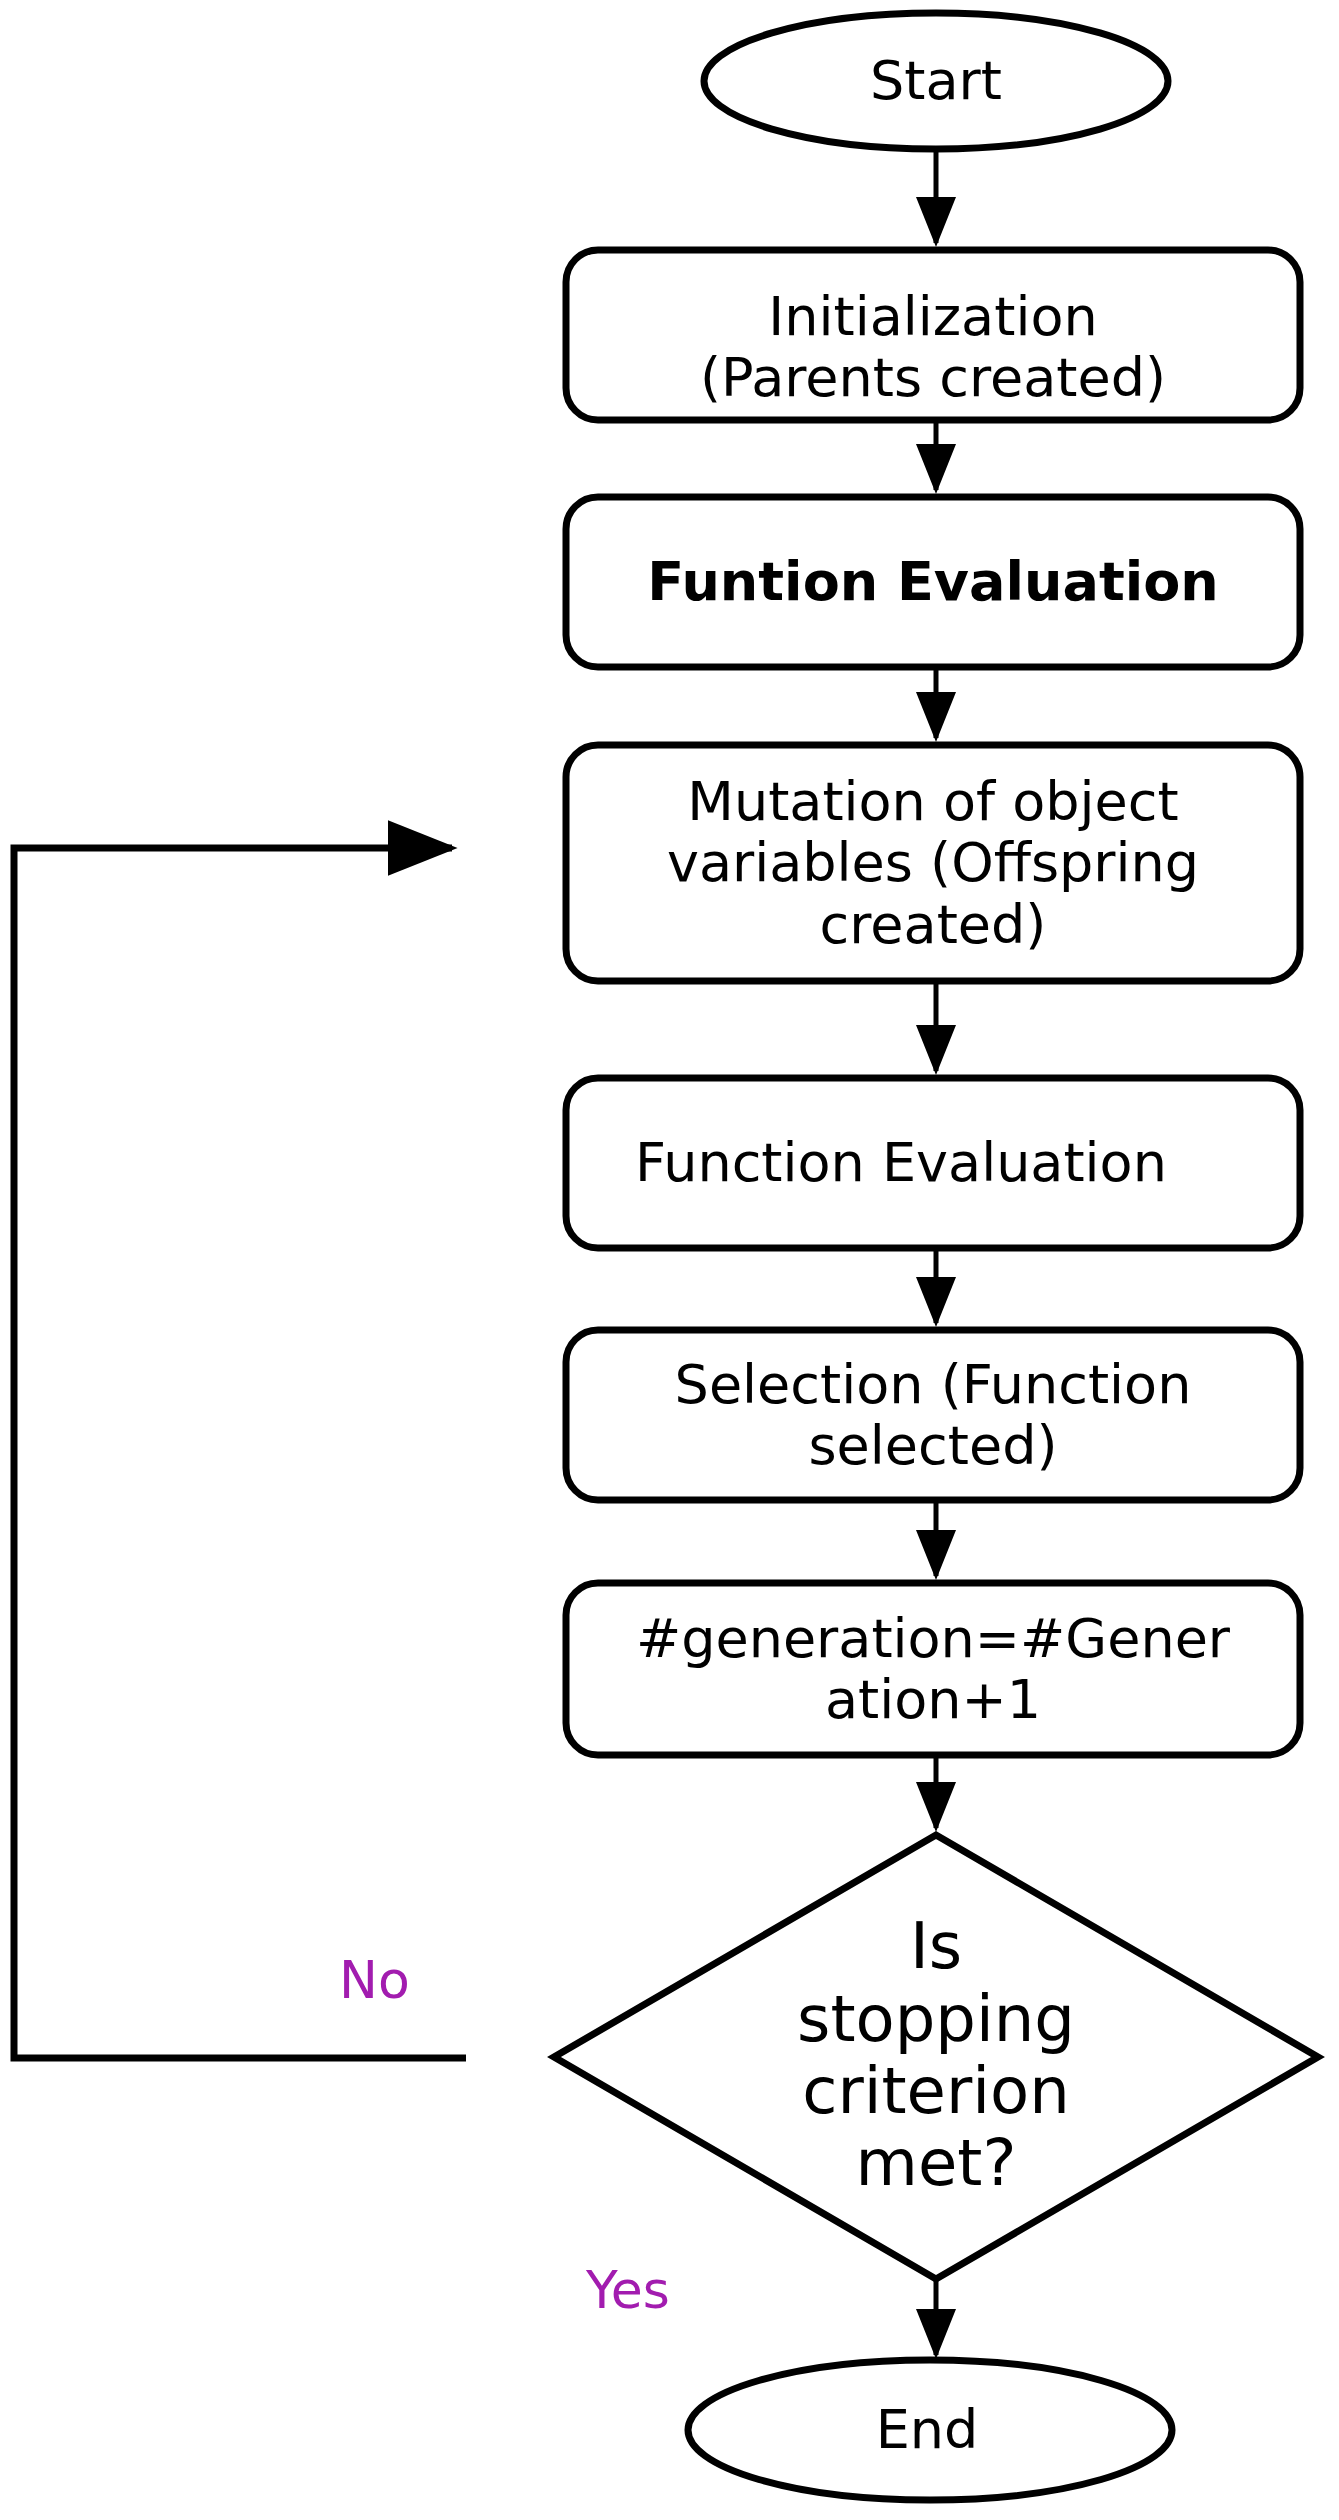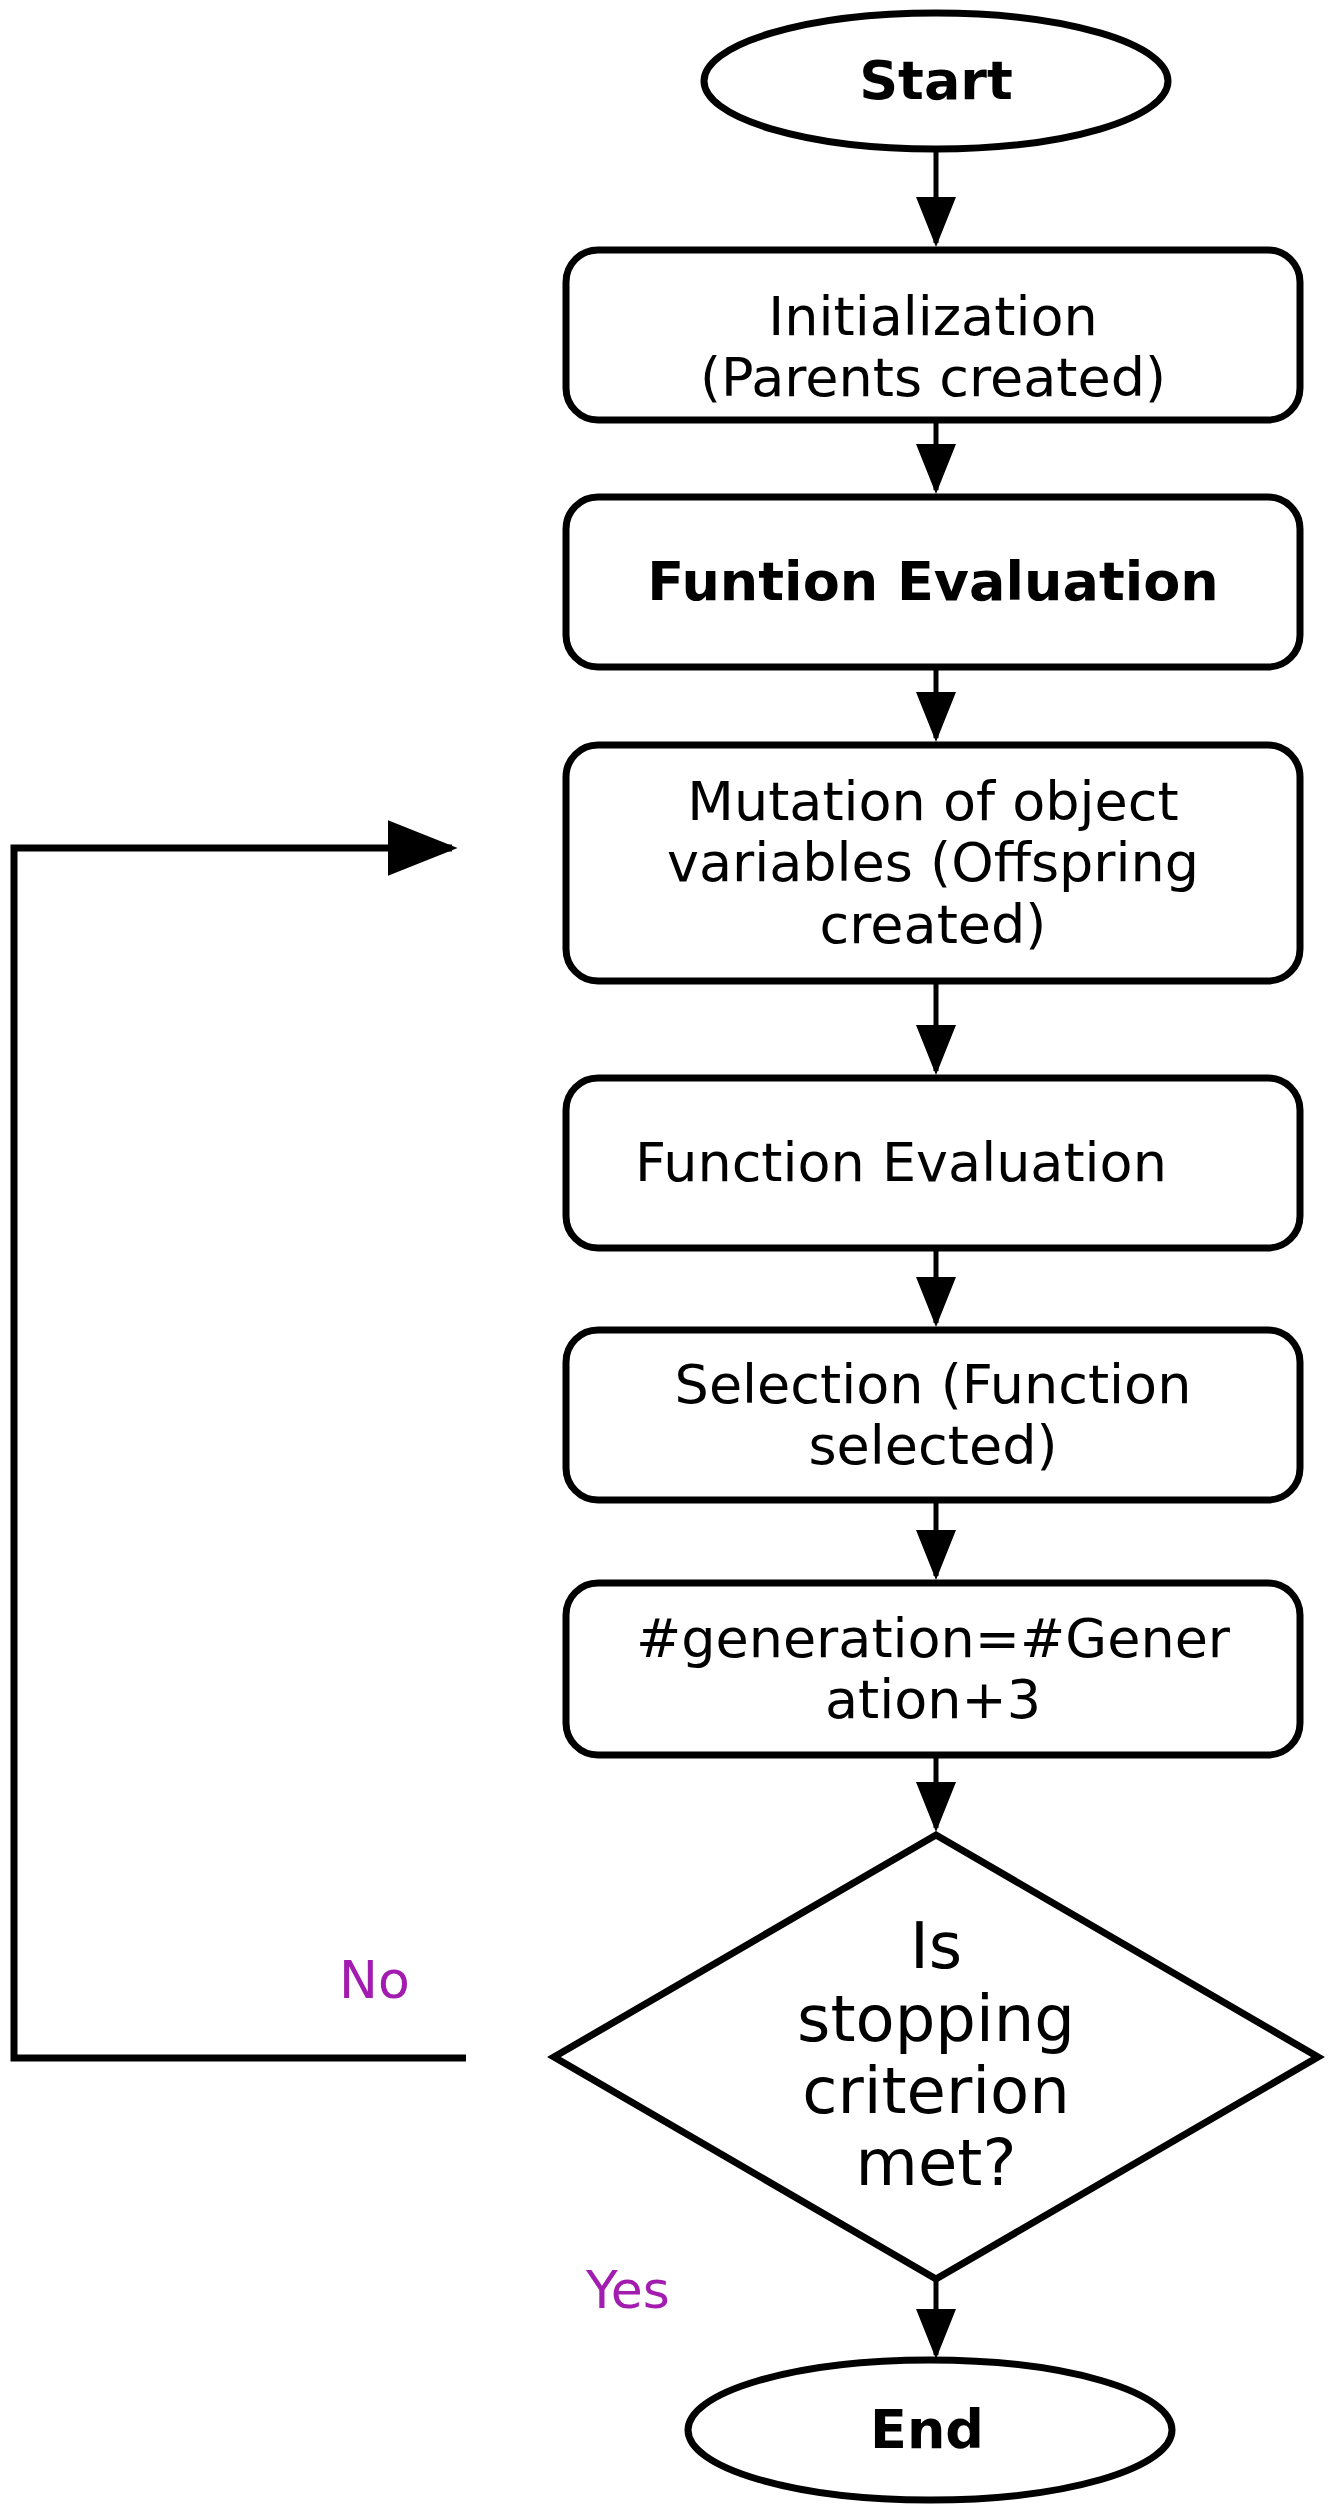--- a/index.html
+++ b/index.html
@@ -31,21 +31,20 @@
     align-items: center;
     justify-content: center;
     text-align: center;
     color: #000000;
     line-height: 1.13;
     white-space: pre-line;
     pointer-events: none;
   }
   .terminal-label {
     font-size: 54px;
-    font-weight: bold;
   }
   .process-label {
     font-size: 54px;
   }
   .decision-label {
     font-size: 64px;
   }
   .edge-label {
     position: absolute;
     color: #a21caf;
@@ -112,21 +111,21 @@
   <div class="node-label process-label" style="left:576px; top:745px; width:714px; height:236px;">Mutation of object
 variables (Offspring
 created)</div>
 
   <div class="node-label process-label" style="left:544px; top:1078px; width:714px; height:170px;">Function Evaluation</div>
 
   <div class="node-label process-label" style="left:576px; top:1330px; width:714px; height:170px;">Selection (Function
 selected)</div>
 
   <div class="node-label process-label" style="left:576px; top:1583px; width:714px; height:172px;">#generation=#Gener
-ation+3</div>
+ation+1</div>
 
   <div class="node-label decision-label" style="left:700px; top:1860px; width:472px; height:390px;">Is
 stopping
 criterion
 met?</div>
 
   <div class="node-label terminal-label" style="left:685px; top:2360px; width:484px; height:140px;">End</div>
 
   <div class="edge-label" style="left:339px; top:1954px;">No</div>
 

